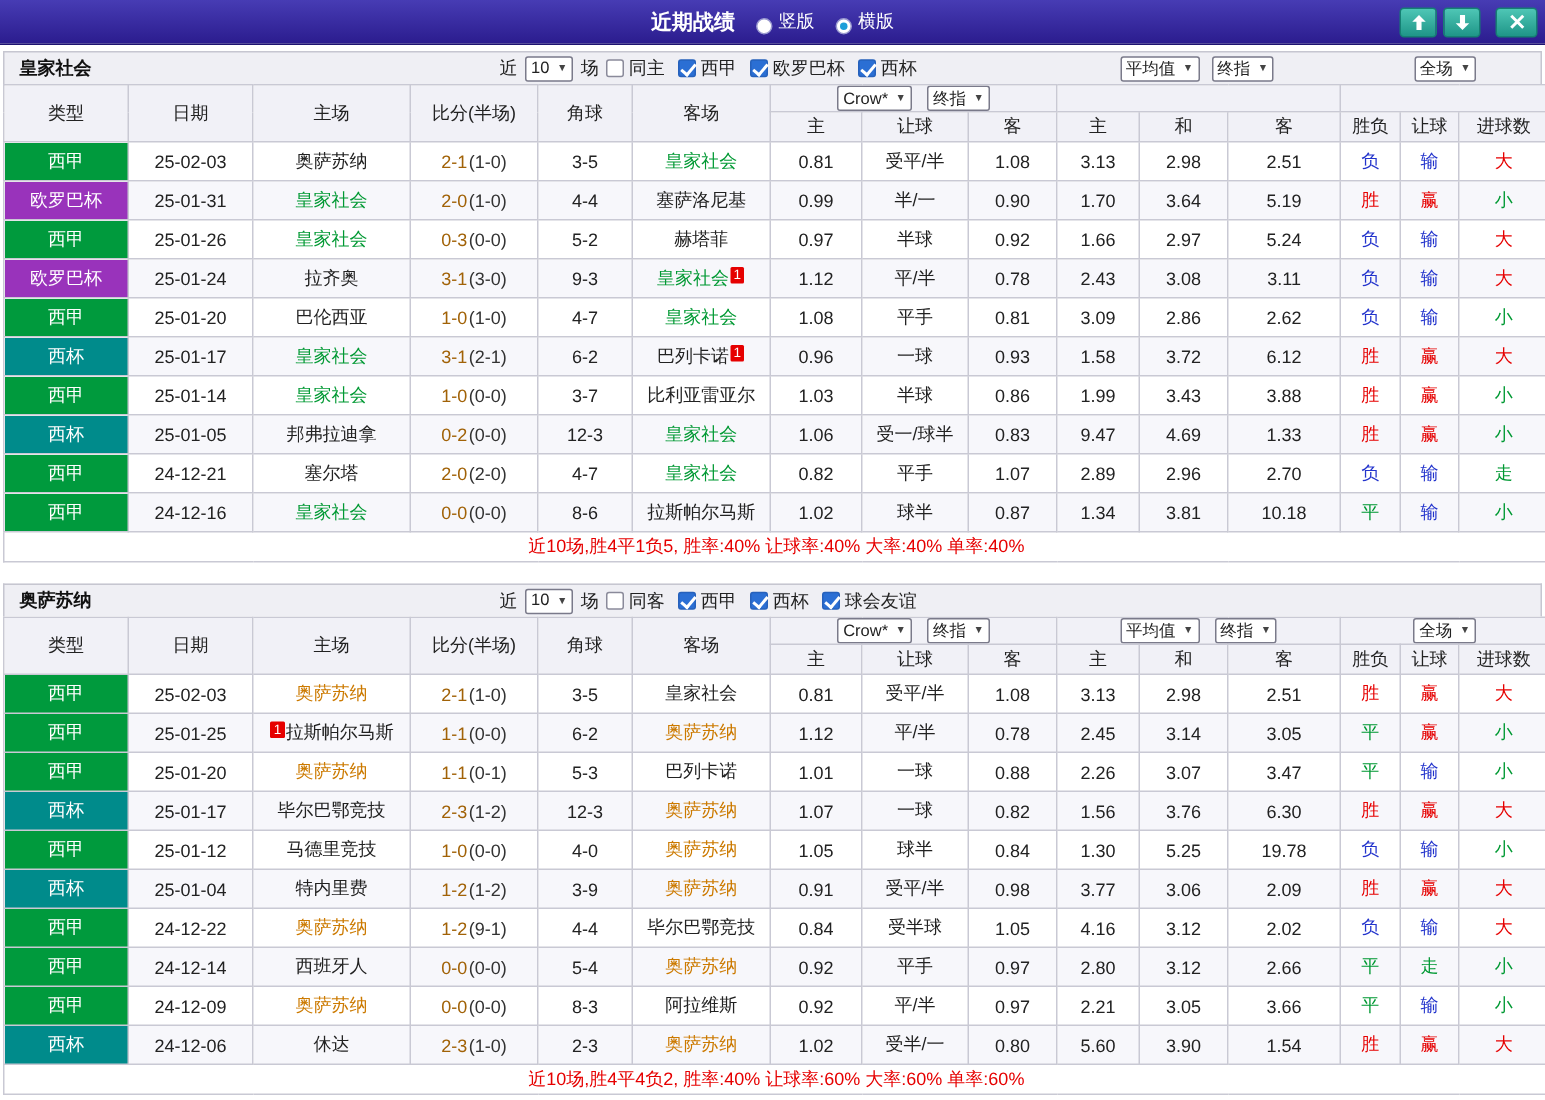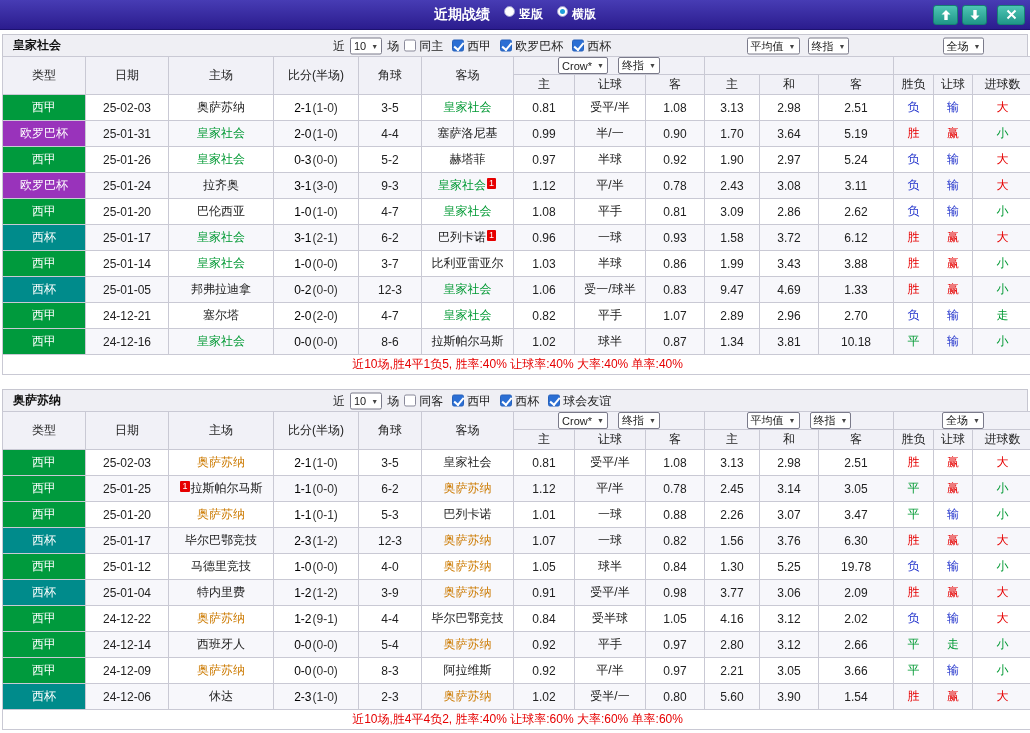--- a/index.html
+++ b/index.html
@@ -4,21 +4,21 @@
 <style>
   * { margin:0; padding:0; box-sizing:border-box; }
   html,body { width:1030px; height:733px; overflow:hidden; background:#fff;
     font-family:"Liberation Sans","DejaVu Sans",sans-serif; font-size:12px; color:#222; }
 
   
   .titlebar { height:30px; background:linear-gradient(#473cb4,#2b1c8e); border-bottom:1px solid #1d1270;
     position:relative; display:flex; align-items:center; color:#fff; }
   .title-group { position:absolute; left:50%; transform:translateX(-50%); display:flex; align-items:center; gap:14px; white-space:nowrap; }
   .page-title { font-weight:bold; font-size:14px; }
-  .radio-opt { display:inline-flex; align-items:flex-start; gap:4px; cursor:pointer; font-size:12px;font-weight:bold; }
+  .radio-opt { display:inline-flex; align-items:flex-end; gap:4px; cursor:pointer; font-size:12px; }
   .radio-dot { width:11px; height:11px; border-radius:50%; background:#fff; border:1px solid #9a9ad0; position:relative; display:inline-block; }
   .radio-dot.checked::after { content:""; position:absolute; left:2px; top:2px; width:5px; height:5px; border-radius:50%; background:#1d9ed9; }
   .tb-buttons { position:absolute; right:5px; display:flex; align-items:center; gap:4px; }
   .tb-btn { width:25px; height:20px; border:1px solid #157f73; border-radius:3px; cursor:pointer;
     background:linear-gradient(#4ec6b5,#1f9688); display:inline-flex; align-items:center; justify-content:center; padding:0; }
   .tb-btn.close { margin-left:6px; width:28px; }
 
   
   .team-section { margin:4px 2px 0; }
   .team-section + .team-section { margin-top:14px; }
@@ -45,21 +45,21 @@
   
   table.grid { width:100%; border-collapse:collapse; table-layout:fixed; }
   .grid th, .grid td { border:1px solid #c9c9d4; text-align:center; padding:0; overflow:hidden; white-space:nowrap; font-size:12px; }
   .grid thead th { background:#f1f1f7; font-weight:normal; color:#222; }
   .hrow1 th { height:18px; }
   .hrow2 th { height:20px; }
   .sel-wrap { display:flex; justify-content:center; align-items:center; gap:10px; }
   .grid tbody td { height:26px; background:#fff; }
   .grid tbody tr:nth-child(even) td { background:#f7f7fb; }
   td.league { color:#fff; }
-  .score-main { color:#000000; }
+  .score-main { color:#a16207; }
   .score-half { color:#333; margin-left:1px; }
   .badge1 { display:inline-block; background:#e60000; color:#fff; font-size:9px; line-height:11px; padding:0 2px;
     margin:0 1px; position:relative; top:-3px; border-radius:1px; }
   .grid tfoot td.summary { height:20px; color:#e60000; background:#fff; }
 </style>
 </head>
 <body>
 
 <div class="page">
 
@@ -238,21 +238,21 @@
   <tr class="match-row">
     <td class="league" style="background: rgb(0, 154, 61);">西甲</td>
     <td>25-01-26</td>
     <td><span style="color: rgb(0, 153, 51);">皇家社会</span></td>
     <td><span class="score-main">0-3</span><span class="score-half">(0-0)</span></td>
     <td>5-2</td>
     <td><span>赫塔菲</span></td>
     <td>0.97</td>
     <td>半球</td>
     <td>0.92</td>
-    <td>1.90</td>
+    <td>1.66</td>
     <td>2.97</td>
     <td>5.24</td>
     <td style="color: rgb(34, 51, 204);">负</td>
     <td style="color: rgb(34, 51, 204);">输</td>
     <td style="color: rgb(230, 0, 0);">大</td>
   </tr>
 
   <tr class="match-row">
     <td class="league" style="background: rgb(153, 51, 187);">欧罗巴杯</td>
     <td>25-01-24</td>

